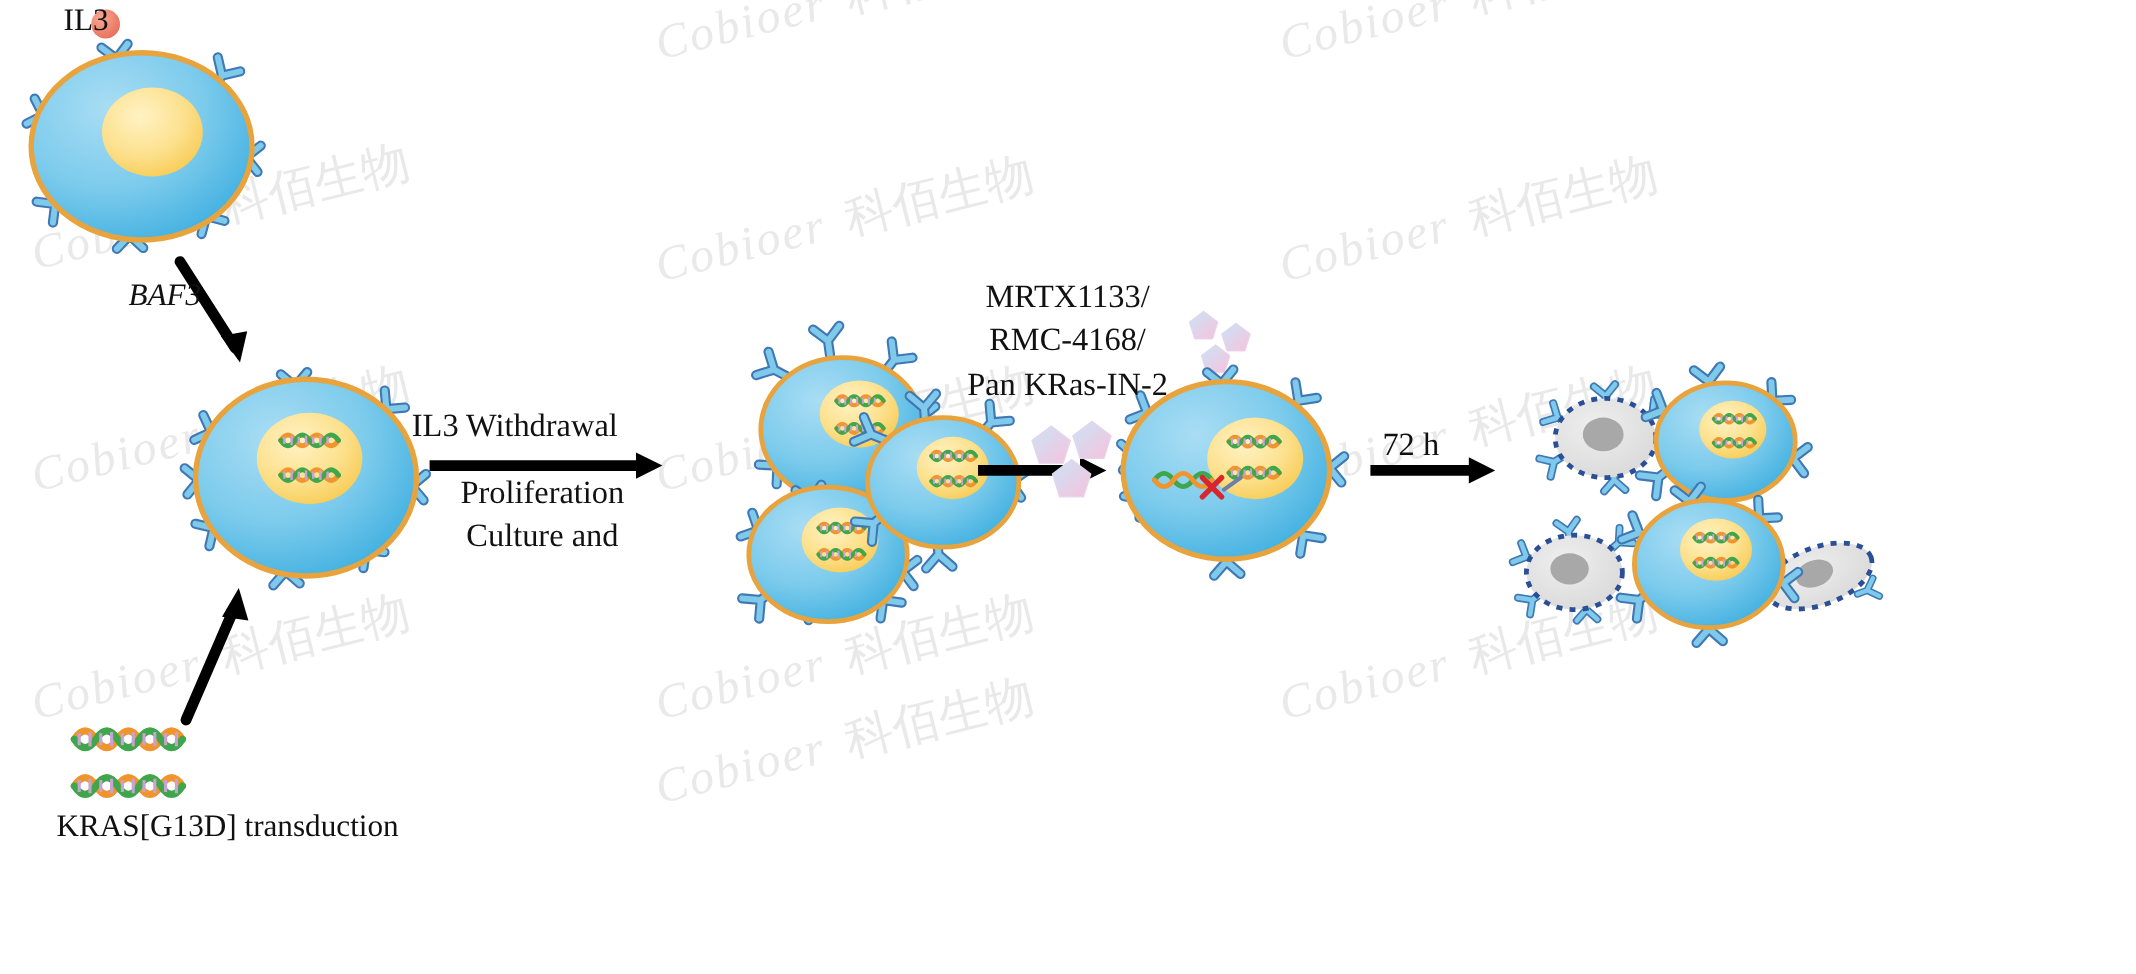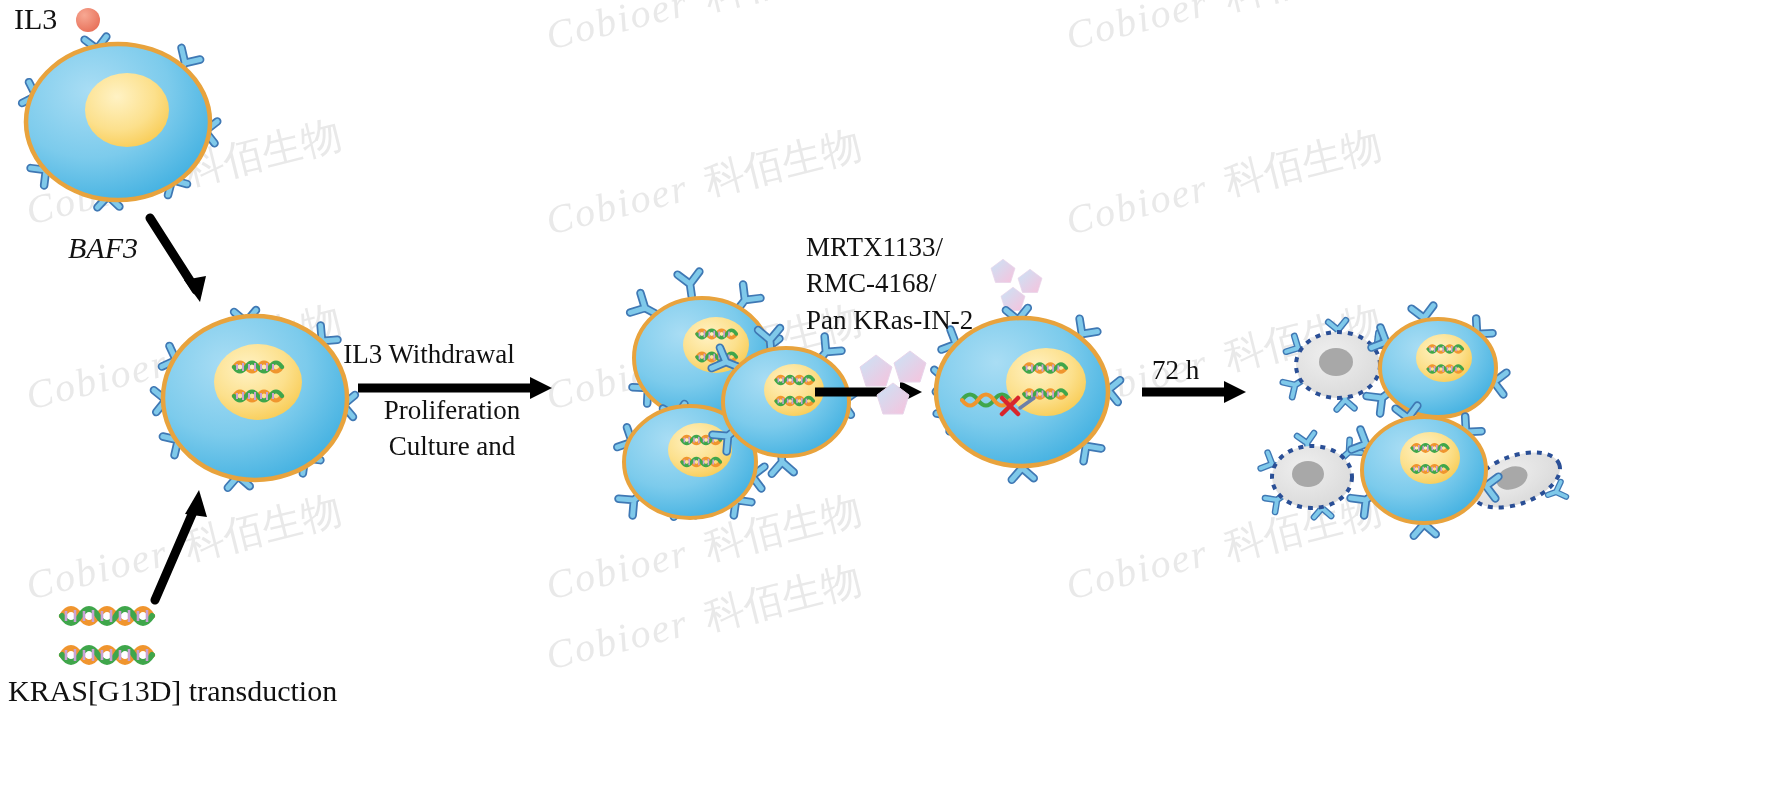--- a/index.html
+++ b/index.html
@@ -11,21 +11,21 @@
   .wm-layer{position:absolute;inset:0;pointer-events:none;z-index:5;}
   .wm{position:absolute;color:#e9e9e9;white-space:nowrap;
       font-family:"Liberation Serif","DejaVu Serif",serif;
       transform-origin:left top;}
   .wm .en{font-style:italic;font-size:40px;letter-spacing:2px;}
   .wm .cn{font-size:40px;margin-left:18px;}
 
   
   .lbl{position:absolute;white-space:pre;z-index:20;color:#111;
        font-family:"Liberation Serif","DejaVu Serif",serif;}
-  .f30{font-size:30px;}
+  .f30{font-size:26px;margin-left:39px;}
 
   .arrowtext{position:absolute;z-index:20;text-align:center;
              font-family:"Liberation Serif","DejaVu Serif",serif;font-size:27px;}
   .arrowtext div{line-height:1.35;}
 
   svg.art{position:absolute;left:0;top:0;z-index:10;overflow:visible;}
 </style>
 </head>
 <body>
 
@@ -321,21 +321,21 @@
 
 
   <div class="arrowtext" style="left:336px; top:336px; width:186px;">
     <div>IL3 Withdrawal</div>
   </div>
   <div class="arrowtext" style="left:352px; top:392px; width:200px;">
     <div>Proliferation</div>
     <div>Culture and</div>
   </div>
 
-  <div class="arrowtext" style="left:806px; top:229px; text-align:left;">
+  <div class="arrowtext" style="left:806px; top:229px; text-align:center;">
     <div>MRTX1133/</div>
     <div>RMC-4168/</div>
     <div>Pan KRas-IN-2</div>
   </div>
 
   <div class="arrowtext" style="left:1152px; top:352px;">
     <div>72 h</div>
   </div>
 
 </div>

